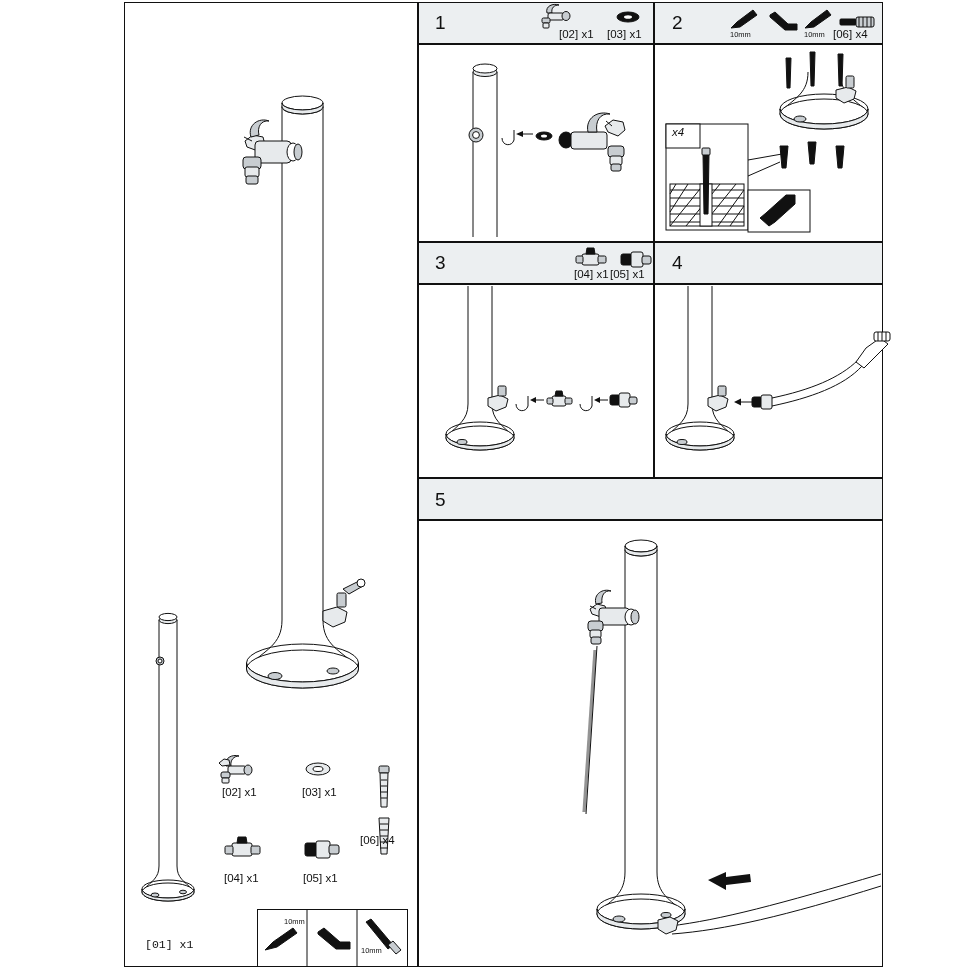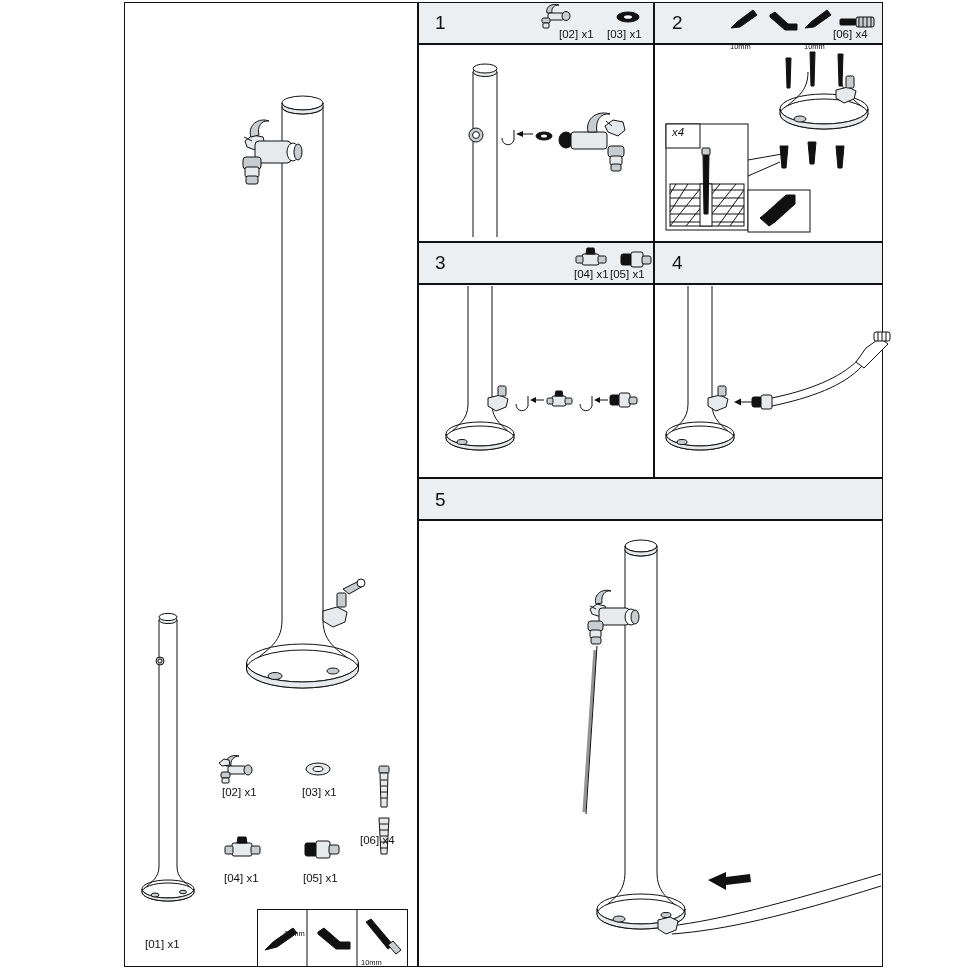--- a/index.html
+++ b/index.html
@@ -4,21 +4,21 @@
 <style>
   html,body{margin:0;padding:0;background:#ffffff;}
   body{width:969px;height:969px;font-family:"Liberation Sans",sans-serif;color:#111;overflow:hidden;}
   #sheet{position:relative;width:969px;height:969px;background:#fff;}
 
   
   .panel{position:absolute;border:1.5px solid #111;box-sizing:border-box;background:#fff;}
   .hdr{position:absolute;box-sizing:border-box;border:1.5px solid #111;background:#eceff1;}
   .stepnum{position:absolute;font-size:19px;font-weight:400;color:#111;font-family:"Liberation Sans",sans-serif;}
   .partlbl{position:absolute;font-size:11.5px;color:#111;white-space:nowrap;font-family:"Liberation Sans",sans-serif;text-align:center;}
-  .tiny{position:absolute;font-size:7.5px;color:#111;white-space:nowrap;font-family:"Liberation Sans",sans-serif;margin-top:12px;}
+  .tiny{position:absolute;font-size:7.5px;color:#111;white-space:nowrap;font-family:"Liberation Sans",sans-serif;}
   .svgabs{position:absolute;overflow:visible;}
   .ln{stroke:#111;fill:none;}
   .thin{stroke:#111;stroke-width:1;fill:none;}
   .fill-d{fill:#111;}
   .fill-g{fill:#c8cdd1;}
   .fill-l{fill:#e7eaec;}
   .fill-w{fill:#ffffff;}
 </style>
 </head>
 <body>
@@ -112,21 +112,21 @@
   </svg>
   <div class="partlbl" style="left:224px;top:872px;">[04] x1</div>
 
   <svg class="svgabs" style="left:300px;top:834px;width:44px;height:30px;" viewBox="0 0 44 30">
     <rect class="thin fill-d" x="5" y="9" width="12" height="13" rx="2"></rect>
     <rect class="thin fill-l" x="16" y="7" width="14" height="17" rx="2"></rect>
     <rect class="thin fill-g" x="29" y="11" width="10" height="9" rx="2"></rect>
   </svg>
   <div class="partlbl" style="left:303px;top:872px;">[05] x1</div>
 
-  <div class="partlbl" style="left:145px;top:938px;">[01] x1</div>
+  <div class="partlbl" style="left:145px;top:938px;font-family:Liberation Mono, monospace;">[01] x1</div>
 
   <div class="panel" style="left:257px;top:909px;width:151px;height:58px;"></div>
   <svg class="svgabs" style="left:257px;top:909px;width:151px;height:58px;" viewBox="0 0 151 58">
     <path class="thin" d="M50,0 L50,58 M100,0 L100,58"></path>
   </svg>
 
   <svg class="svgabs" style="left:262px;top:925px;width:44px;height:34px;" viewBox="0 0 44 34">
     <path class="thin fill-d" d="M3,25 l8,-8 l20,-14 l4,5 l-20,14 z"></path>
     <path class="thin" d="M14,14 l4,5 M19,11 l4,5 M24,8 l4,5"></path>
   </svg>

